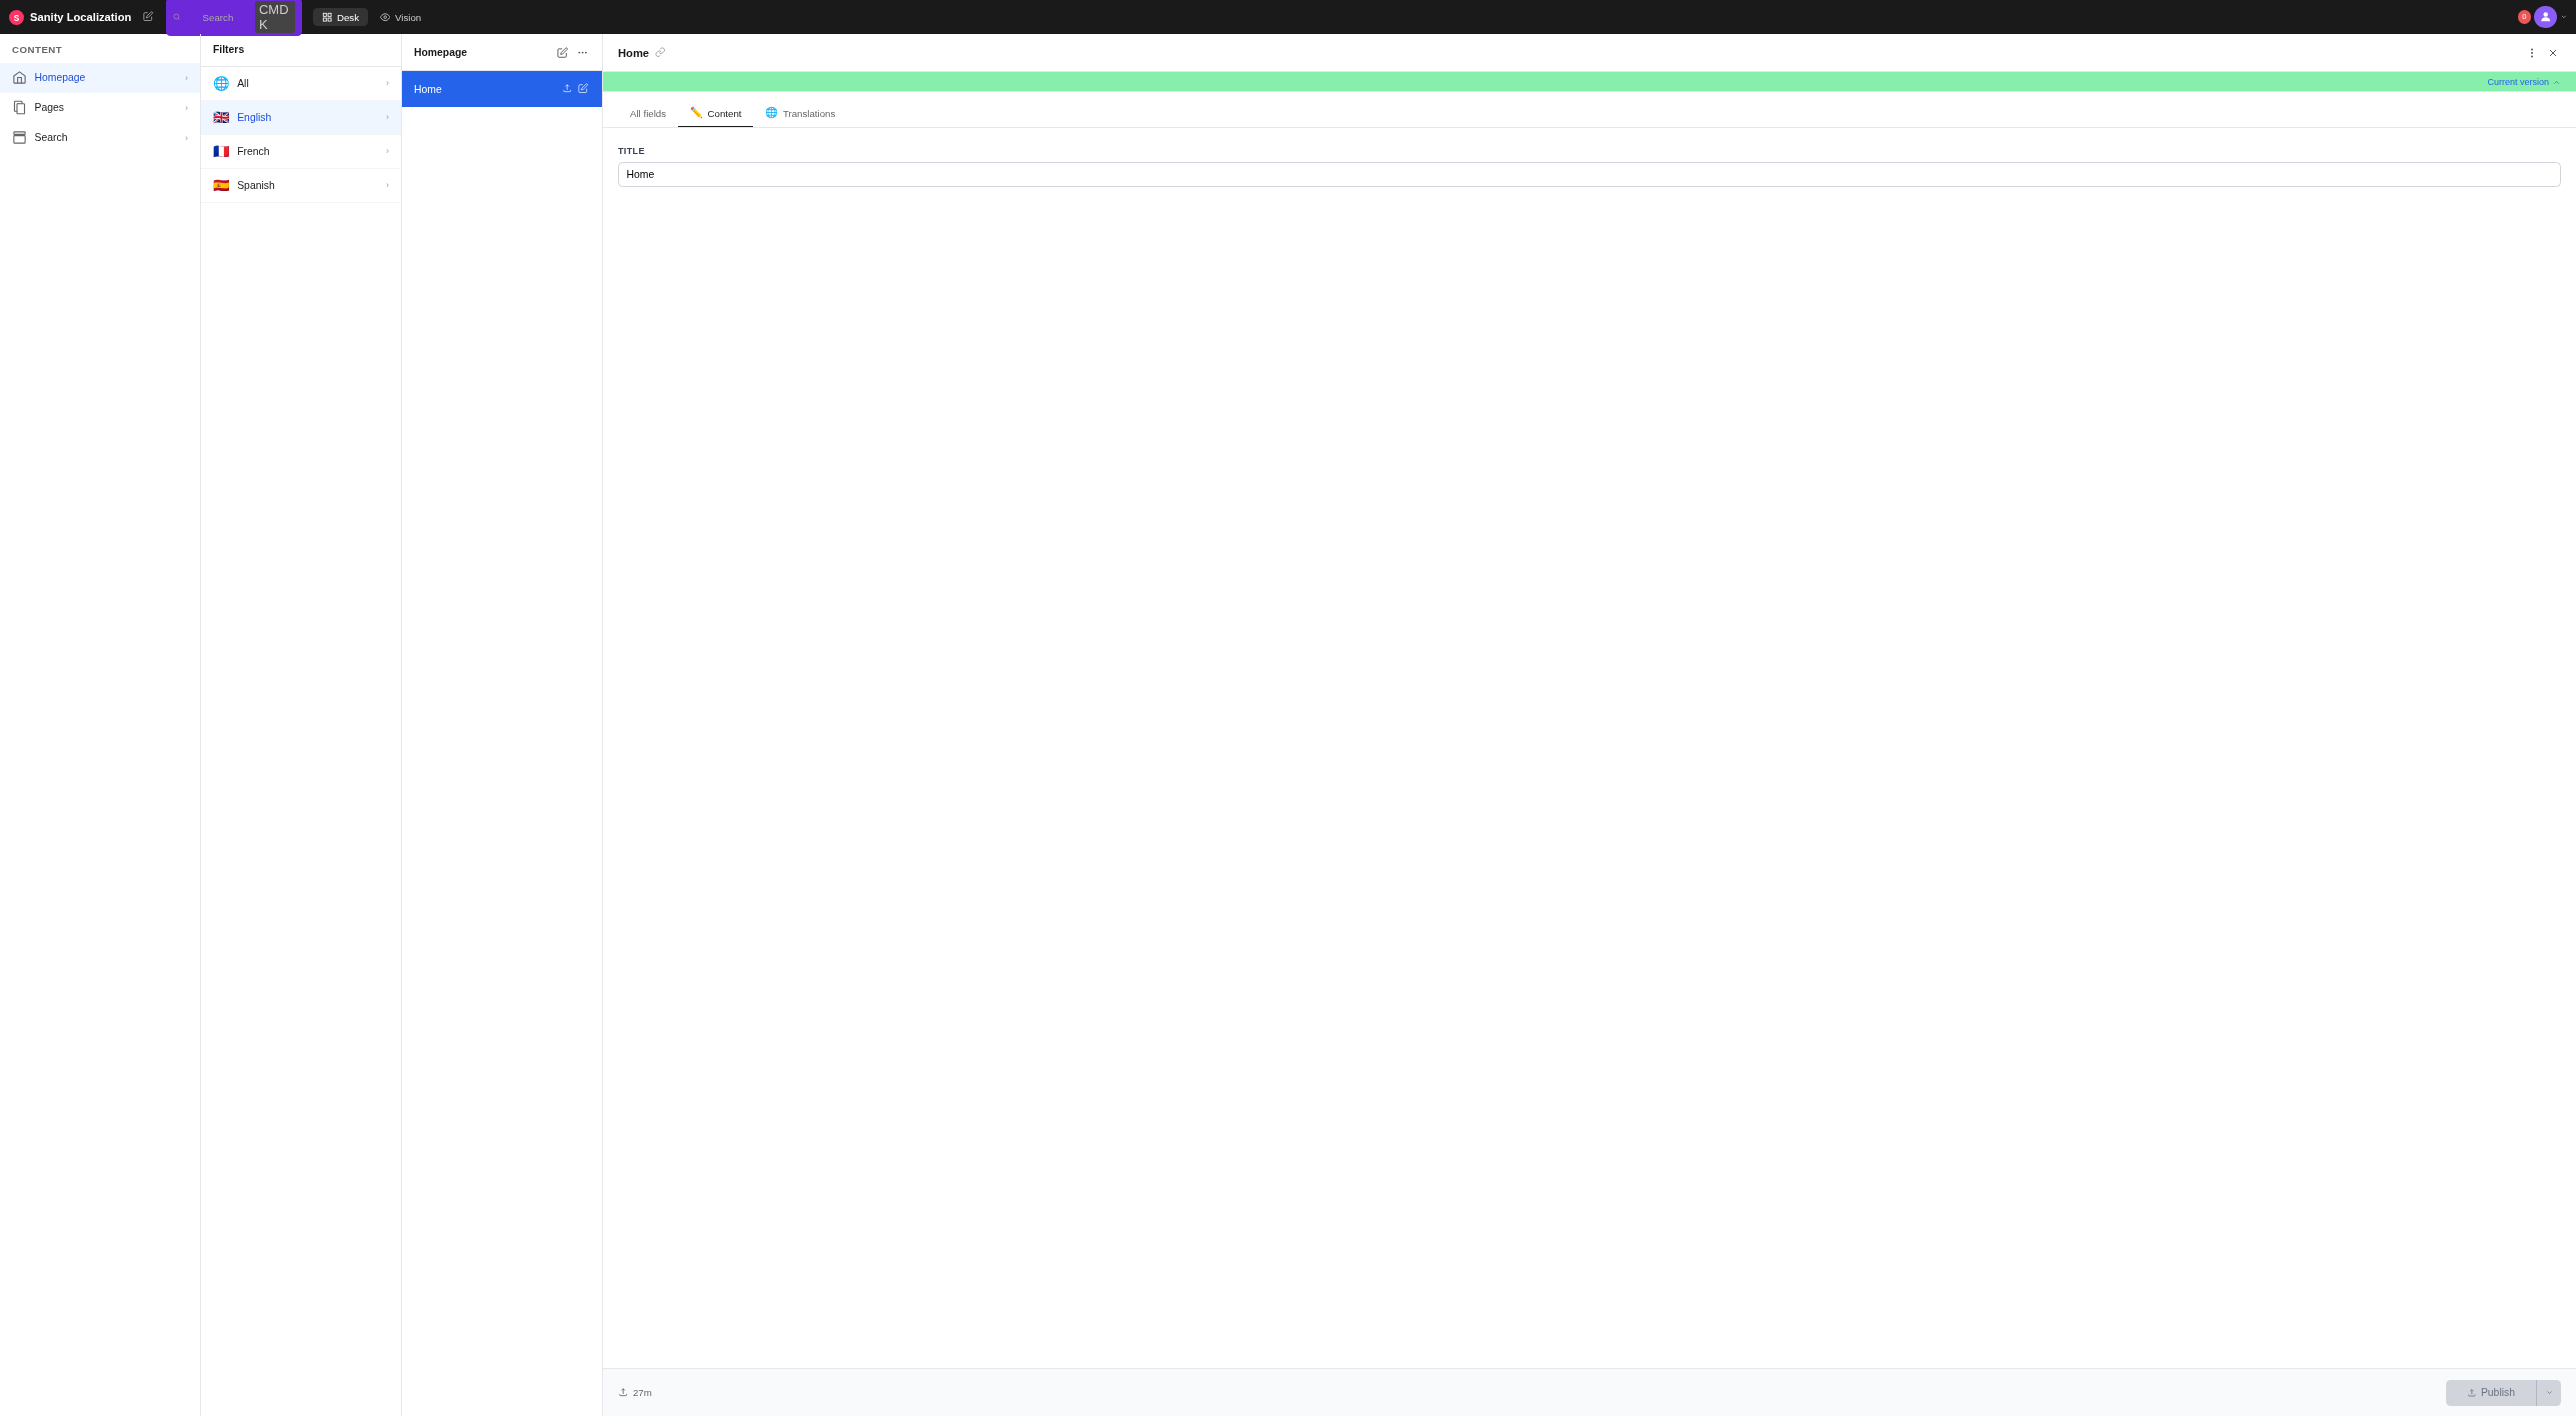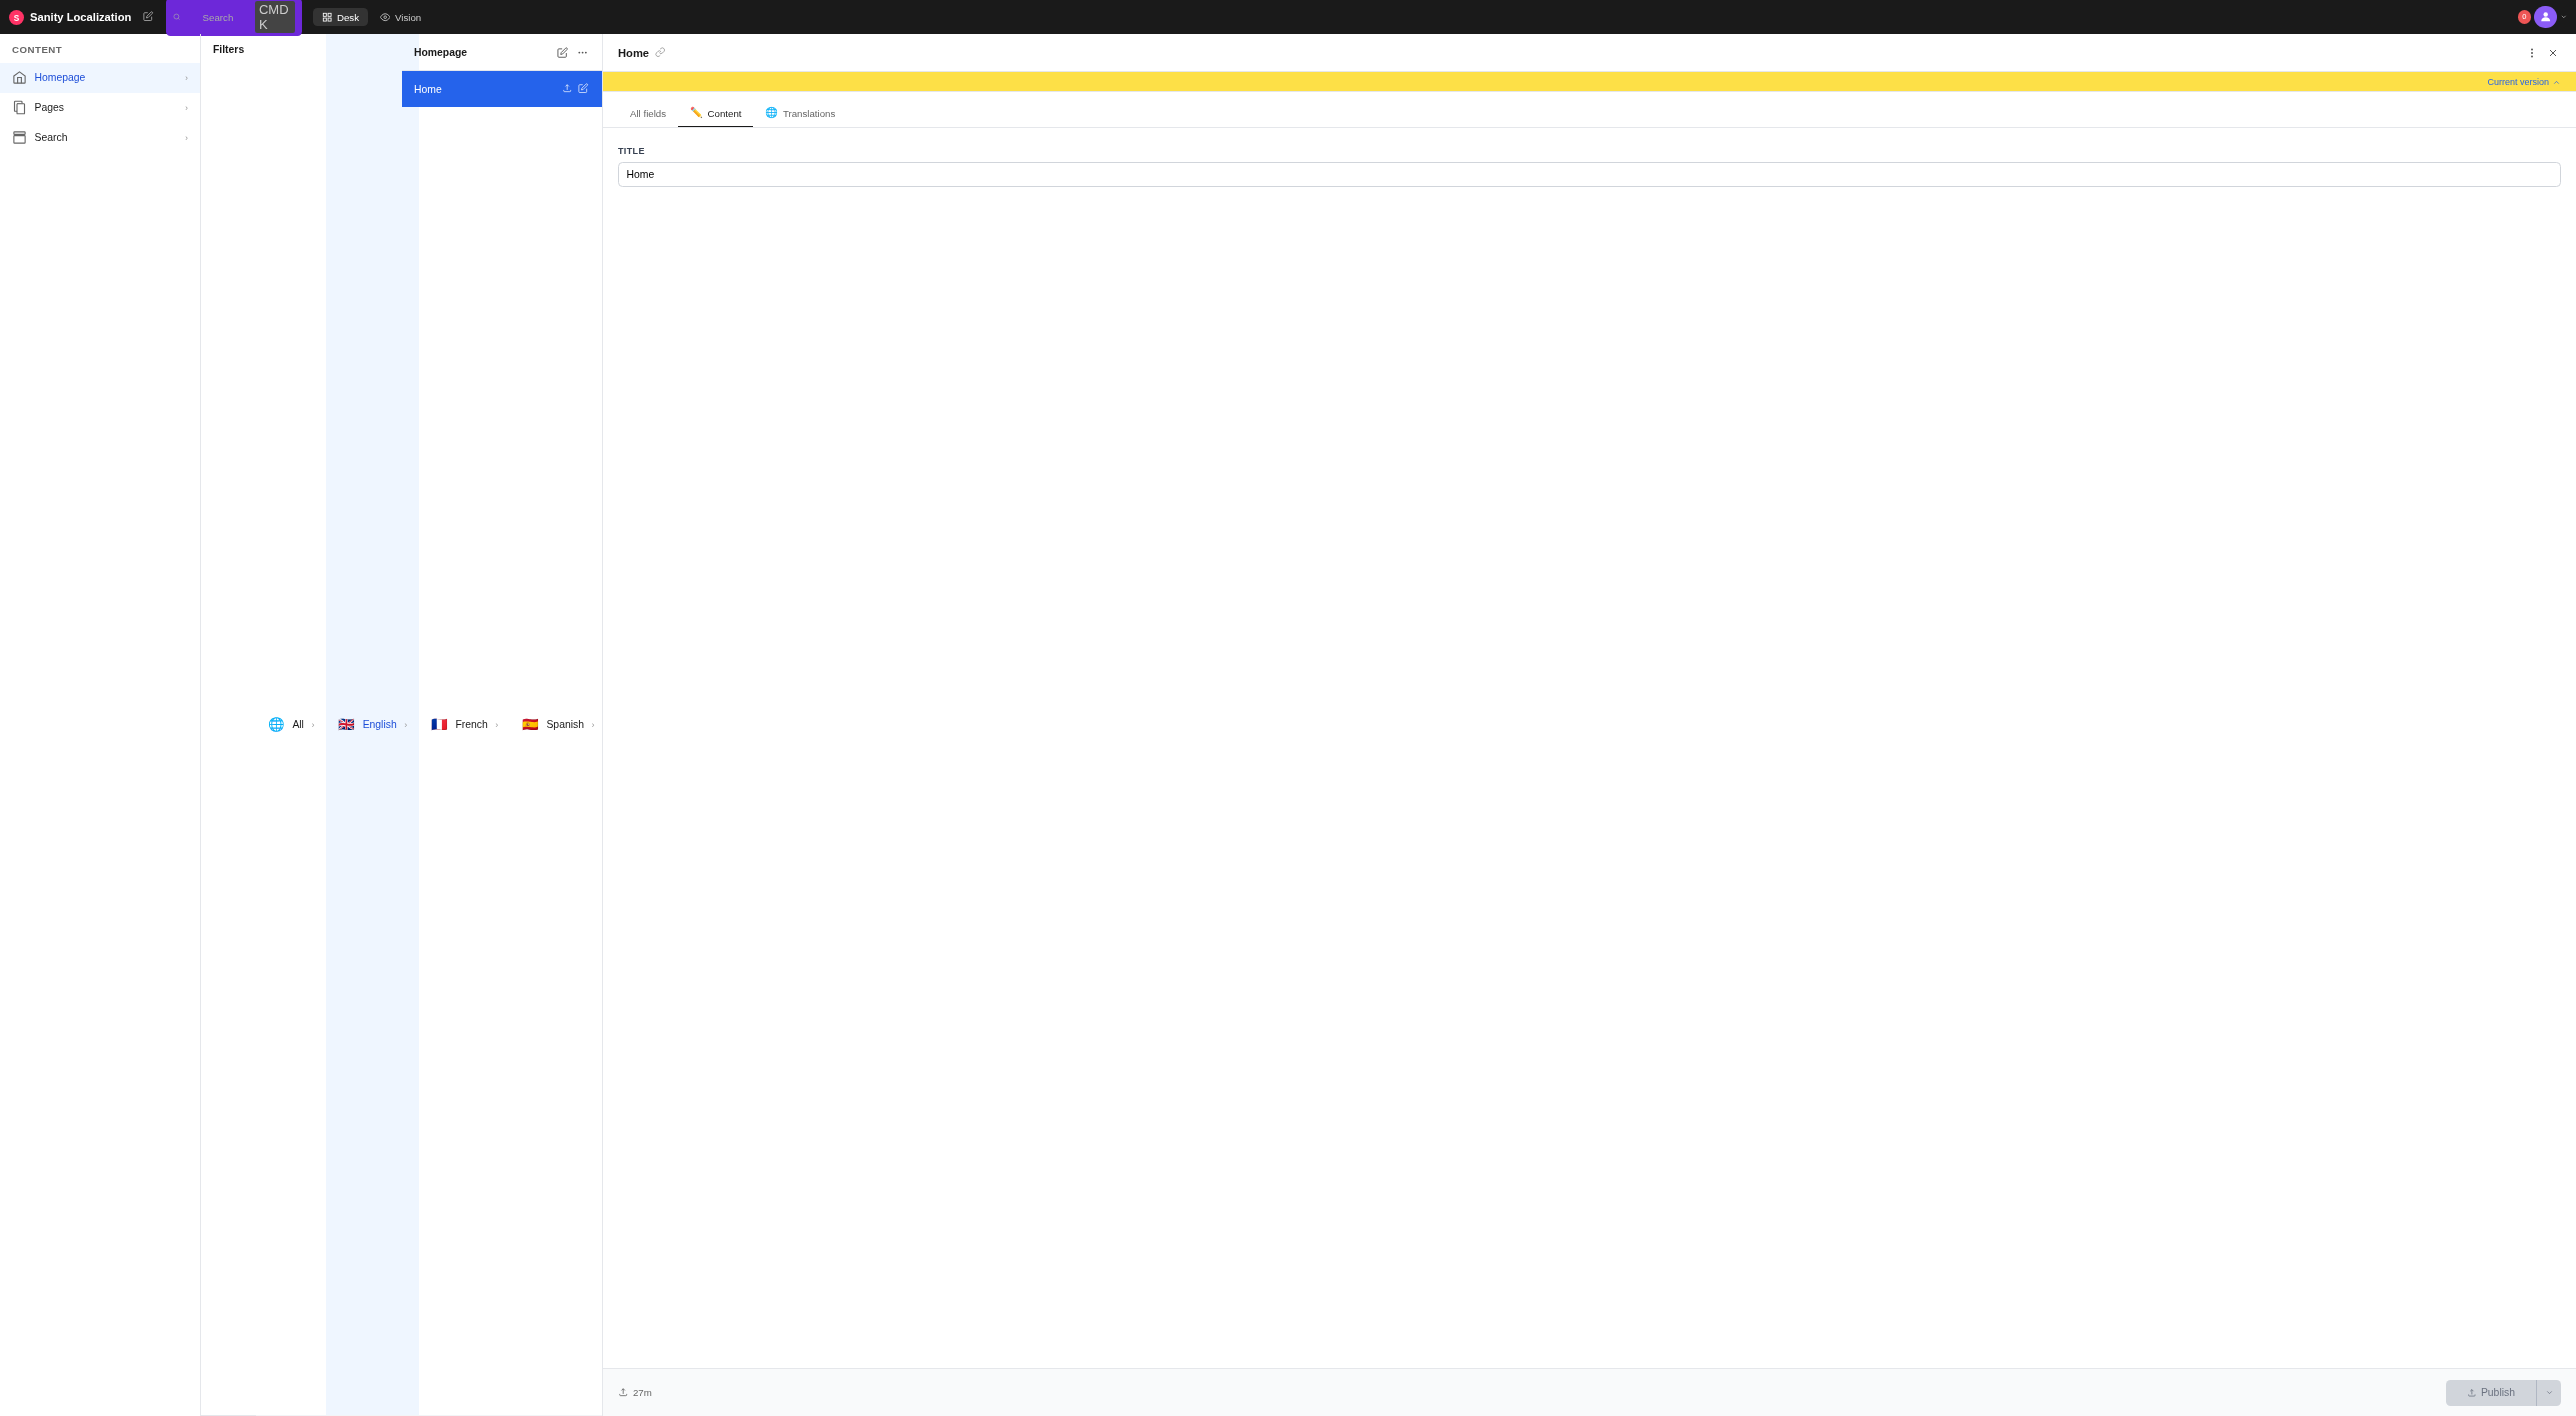--- a/index.html
+++ b/index.html
@@ -54,21 +54,21 @@
     }
     .sidebar-item.active { background: #eff6ff; }
     .sidebar-item-icon { width: 15px; height: 15px; color: #666; flex-shrink: 0; }
     .sidebar-item-label { flex: 1; font-size: 10.4px; }
     .sidebar-item.active .sidebar-item-label { color: #1d4ed8; font-weight: 500; }
     .sidebar-chevron { color: #999; font-size: 9px; }
 
     
     .filters-panel {
       width: 201px; min-width: 201px; border-right: 0.7px solid #e5e7eb;
-      display: flex; flex-direction: row;
+      display: flex; flex-direction: column;
     }
     .panel-header {
       padding: 10.4px 12px; font-weight: 600; font-size: 10.4px; border-bottom: 0.7px solid #e5e7eb;
     }
     .filter-item {
       display: flex; align-items: center; padding: 9px 12px;
       cursor: pointer; gap: 7.5px; border-bottom: 0.7px solid #f3f4f6;
     }
     .filter-item.active { background: #eff6ff; }
     .filter-item .flag { font-size: 13.4px; }
@@ -99,21 +99,21 @@
 
     
     .editor-panel { flex: 1; display: flex; flex-direction: column; min-width: 0; }
     .editor-header {
       padding: 10.4px 15px; display: flex; align-items: center; justify-content: space-between;
       border-bottom: 0.7px solid #e5e7eb;
     }
     .editor-title { font-weight: 600; font-size: 11.2px; display: flex; align-items: center; gap: 6px; }
     .editor-header-actions { display: flex; gap: 4.5px; }
     .version-bar {
-      background: #fde047; padding: 4.5px 15px; display: flex; justify-content: flex-end;
+      background: #86efac; padding: 4.5px 15px; display: flex; justify-content: flex-end;
       align-items: flex-end; gap: 3px; font-size: 9px; color: #2563eb; border-bottom: 0.7px solid #e5e7eb;
     }
 
     
     .tab-bar {
       display: flex; gap: 0; padding: 0 15px; border-bottom: 0.7px solid #e5e7eb;
       margin-top: 6px;
     }
     .tab {
       padding: 7.5px 12px; cursor: pointer; font-size: 9.7px; color: #666;

